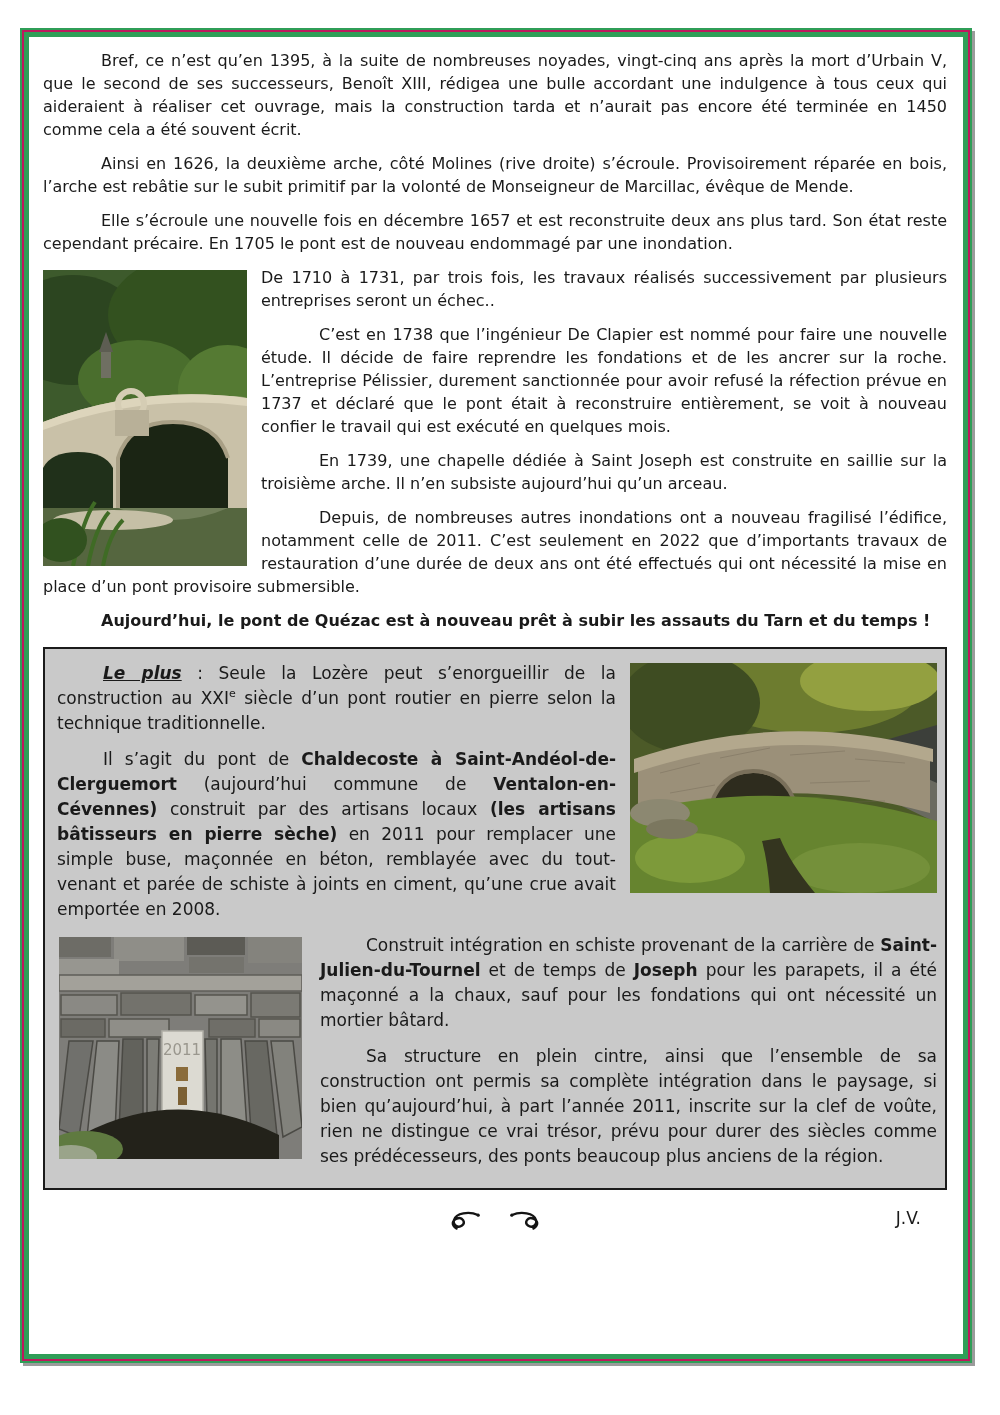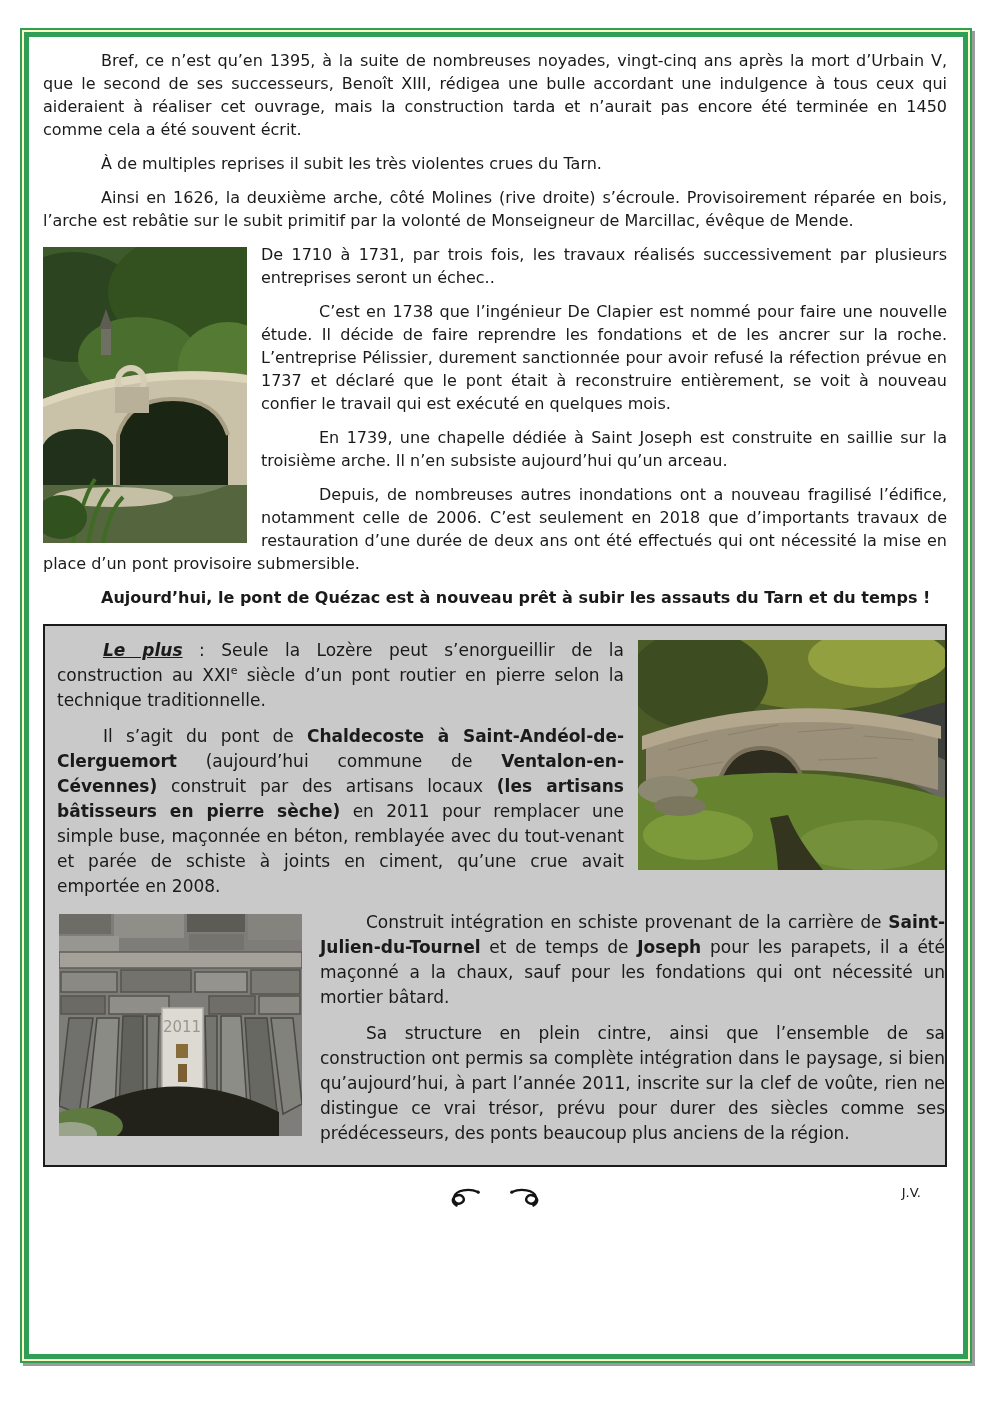--- a/index.html
+++ b/index.html
@@ -12,21 +12,21 @@
   html,body{margin:0;padding:0;}
   body{
     width:1000px;height:1415px;position:relative;background:#ffffff;
     font-family:"DejaVu Sans", sans-serif;color:var(--text);
   }
   .frame-outer{
     position:absolute;left:20px;top:28px;width:952px;height:1335px;
     border:2px solid var(--border-green);
     padding:2px;
     box-shadow:3px 3px 0 var(--shadow);
-    background:#fef9c3;
+    background:#be185d;
   }
   .frame-inner{
     width:100%;height:100%;
     border:5px solid var(--border-green);
     padding:12px 16px 4px 14px;
     overflow:hidden;
     background:#fff;
   }
   .para{
     text-align:justify;
@@ -39,48 +39,48 @@
   b{font-weight:bold;}
   figure{margin:0;padding:0;}
   .photo{display:block;}
   .fig-quezac{float:left;width:204px;height:296px;margin:4px 14px 4px 0;}
   .fig-chaldecoste{float:right;width:307px;height:230px;margin:2px 0 28px 14px;}
   .fig-keystone{float:left;width:243px;height:222px;margin:4px 18px 0 2px;}
   .plus-box{
     border:2px solid #1b1b1b;
     background:var(--box-bg);
     margin-top:15px;
-    padding:12px 0 8px 12px;
+    padding:12px 8px 8px 12px;
     overflow:hidden;
   }
   .bpara{
     text-align:justify;
     font-size:17px;line-height:25px;
     margin:0 0 11px 0;
     text-indent:46px;
   }
   .lead-in{font-weight:bold;font-style:italic;text-decoration:underline;}
   sup{font-size:11px;line-height:0;}
   .footer{position:relative;height:52px;margin-top:10px;}
   .ornaments{display:flex;justify-content:center;gap:28px;padding-top:10px;}
   .ornament{width:34px;height:22px;}
   .initials{
     position:absolute;right:26px;top:8px;
-    font-size:13px;
+    font-size:17px;
   }
 </style>
 </head>
 <body>
 
 <div class="frame-outer">
 <div class="frame-inner">
 
   <p class="para">Bref, ce n’est qu’en 1395, à la suite de nombreuses noyades, vingt-cinq ans après la mort d’Urbain V, que le second de ses successeurs, Benoît XIII, rédigea une bulle accordant une indulgence à tous ceux qui aideraient à réaliser cet ouvrage, mais la construction tarda et n’aurait pas encore été terminée en 1450 comme cela a été souvent écrit.</p>
-  <p class="para">À de multiples reprises il subit les très violentes crues du Tarn.</p>
   <p class="para">Ainsi en 1626, la deuxième arche, côté Molines (rive droite) s’écroule. Provisoirement réparée en bois, l’arche est rebâtie sur le subit primitif par la volonté de Monseigneur de Marcillac, évêque de Mende.</p>
+  <p class="para">Elle s’écroule une nouvelle fois en décembre 1657 et est reconstruite deux ans plus tard. Son état reste cependant précaire. En 1705 le pont est de nouveau endommagé par une inondation.</p>
 
   <figure class="fig-quezac">
     <svg class="photo" width="204" height="296" viewBox="0 0 204 296">
       <rect x="0" y="0" width="204" height="296" fill="#3d5a2c"></rect>
       <ellipse cx="30" cy="60" rx="70" ry="55" fill="#2c4520"></ellipse>
       <ellipse cx="150" cy="45" rx="85" ry="60" fill="#33511f"></ellipse>
       <ellipse cx="95" cy="110" rx="60" ry="40" fill="#4a6e2d"></ellipse>
       <ellipse cx="185" cy="120" rx="50" ry="45" fill="#557a33"></ellipse>
       <rect x="58" y="78" width="10" height="30" fill="#6f6f62"></rect>
       <polygon points="63,62 56,82 70,82" fill="#5d5d52"></polygon>
@@ -95,21 +95,21 @@
       <path d="M75 238 Q130 262 185 238 Z" fill="#7e8a66" opacity="0.7"></path>
       <ellipse cx="70" cy="250" rx="60" ry="10" fill="#c5bfa6"></ellipse>
       <path d="M30 296 Q40 250 52 232 M45 296 Q52 258 66 242 M60 296 Q66 264 80 250" stroke="#3f6b25" stroke-width="4" fill="none"></path>
       <ellipse cx="18" cy="270" rx="26" ry="22" fill="#31511f"></ellipse>
     </svg>
   </figure>
 
   <p class="para noindent">De 1710 à 1731, par trois fois, les travaux réalisés successivement par plusieurs entreprises seront un échec..</p>
   <p class="para">C’est en 1738 que l’ingénieur De Clapier est nommé pour faire une nouvelle étude. Il décide de faire reprendre les fondations et de les ancrer sur la roche. L’entreprise Pélissier, durement sanctionnée pour avoir refusé la réfection prévue en 1737 et déclaré que le pont était à reconstruire entièrement, se voit à nouveau confier le travail qui est exécuté en quelques mois.</p>
   <p class="para">En 1739, une chapelle dédiée à Saint Joseph est construite en saillie sur la troisième arche. Il n’en subsiste aujourd’hui qu’un arceau.</p>
-  <p class="para">Depuis, de nombreuses autres inondations ont a nouveau fragilisé l’édifice, notamment celle de 2006. C’est seulement en 2018 que d’importants travaux de restauration d’une durée de deux ans ont été effectués qui ont nécessité la mise en place d’un pont provisoire submersible.</p>
+  <p class="para">Depuis, de nombreuses autres inondations ont a nouveau fragilisé l’édifice, notamment celle de 2011. C’est seulement en 2022 que d’importants travaux de restauration d’une durée de deux ans ont été effectués qui ont nécessité la mise en place d’un pont provisoire submersible.</p>
 
   <p class="para bold-line">Aujourd’hui, le pont de Quézac est à nouveau prêt à subir les assauts du Tarn et du temps !</p>
 
   <div class="plus-box">
 
     <figure class="fig-chaldecoste">
       <svg class="photo" width="307" height="230" viewBox="0 0 307 230">
         <rect x="0" y="0" width="307" height="230" fill="#4c5a28"></rect>
         <ellipse cx="180" cy="25" rx="110" ry="45" fill="#6d7c2f"></ellipse>
         <ellipse cx="240" cy="18" rx="70" ry="30" fill="#93a040"></ellipse>

